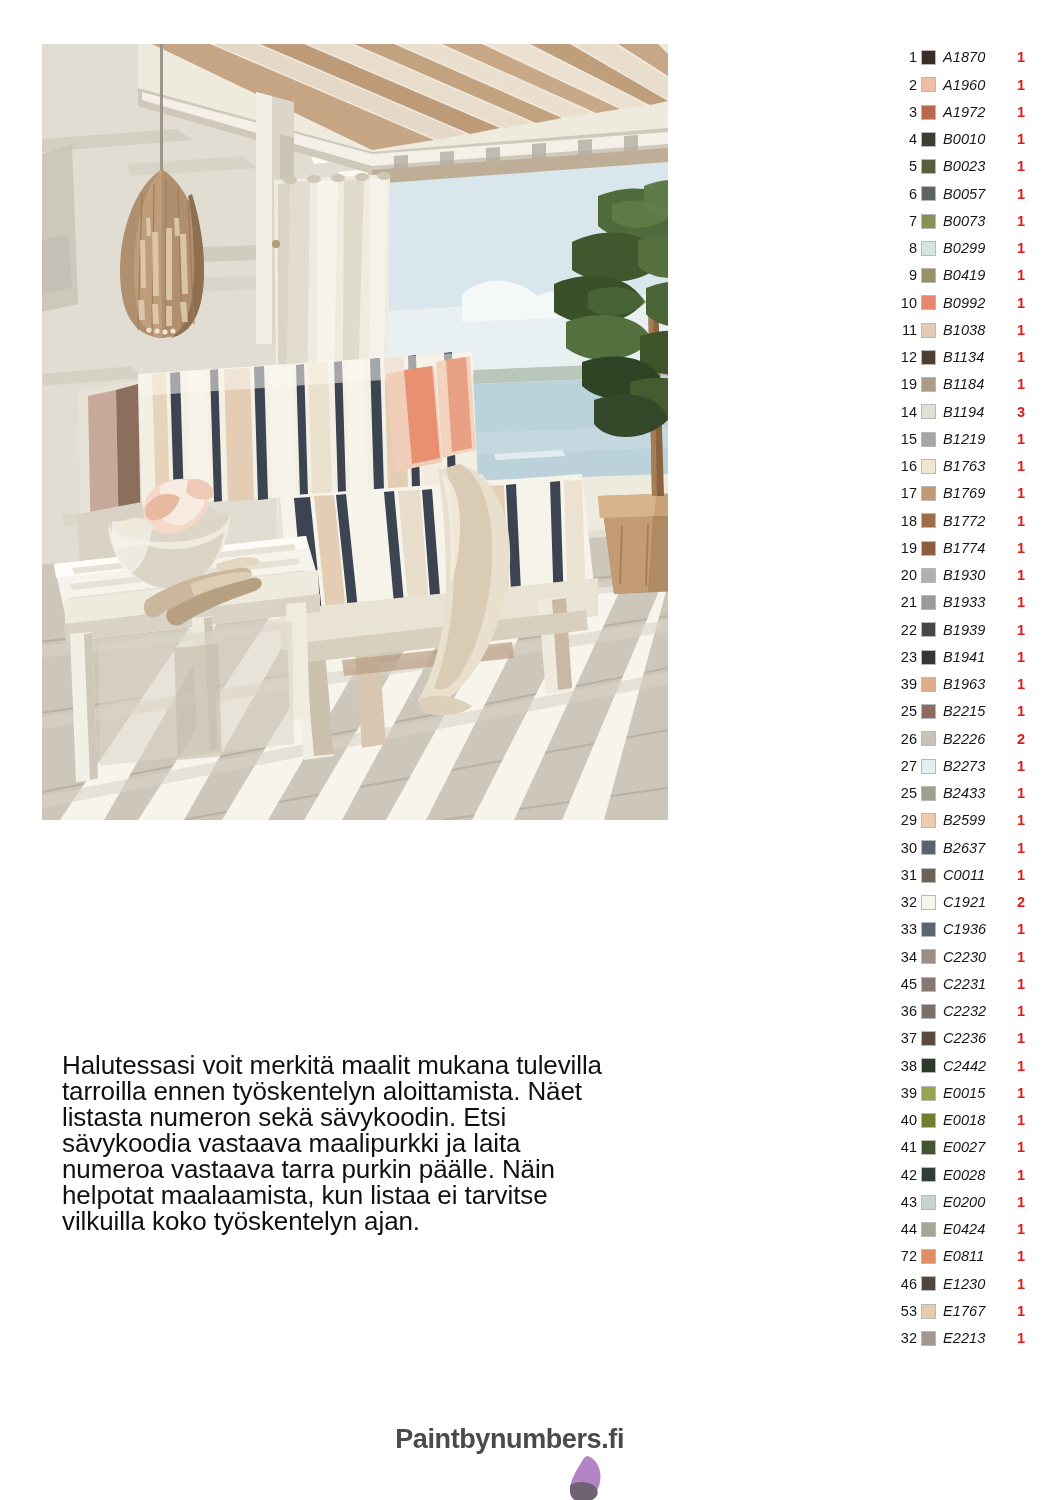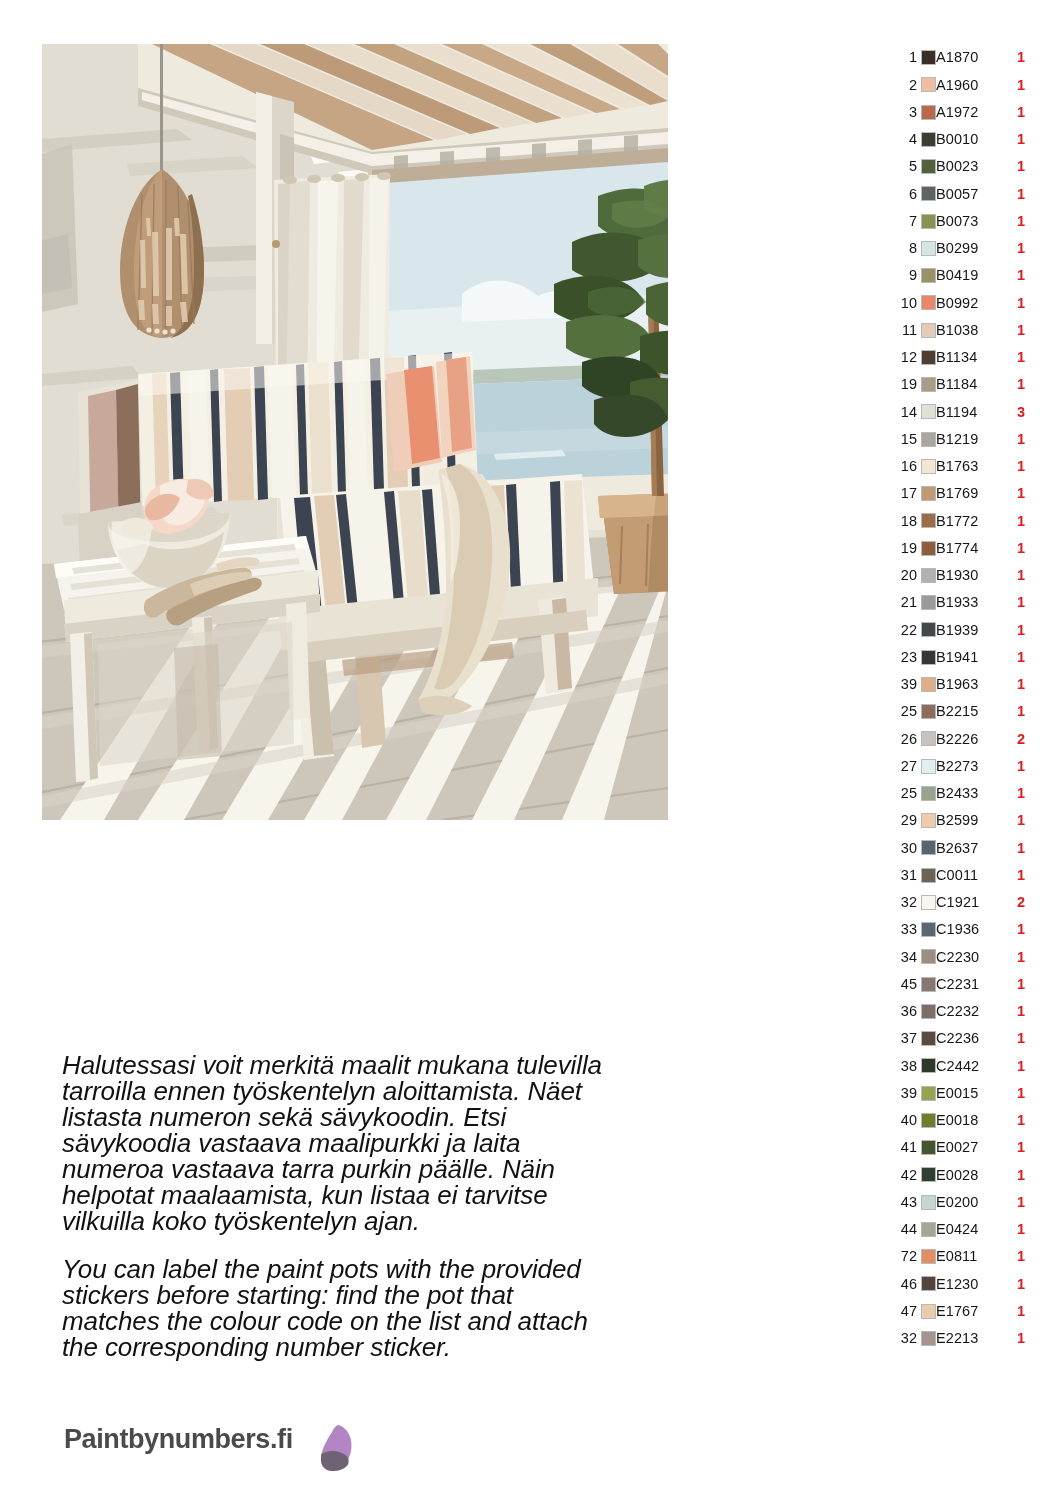--- a/index.html
+++ b/index.html
@@ -49,24 +49,26 @@
   }
   .row-swatch {
     width: 15px;
     height: 15px;
     flex: 0 0 15px;
     margin-left: 4px;
     border: 0.7px solid #b9b9b9;
     box-sizing: border-box;
   }
   .row-code {
+    margin-left: 7px;
     flex: 1 1 auto;
     letter-spacing: 0.1px;
     line-height: 1;
     white-space: nowrap;
+    font-style: italic;
   }
   .row-qty {
     flex: 0 0 14px;
     text-align: right;
     color: #e01b1b;
     font-weight: 700;
     line-height: 1;
   }
 
   
@@ -75,32 +77,32 @@
     left: 62px;
     top: 1052px;
     width: 545px;
   }
   .instr-para {
     font-size: 26px;
     line-height: 1.0;
     color: #111111;
     margin: 0 0 22px 0;
     letter-spacing: -0.1px;
-    font-style: italic;
   }
 
   
   #footer {
     position: absolute;
     left: 64px;
     top: 1424px;
     width: 560px;
     height: 52px;
     display: flex;
-    align-items: flex-start;
+    align-items: flex-end;
+    flex-direction: column;
   }
   .brand-text {
     font-size: 27px;
     font-weight: 700;
     color: #4a4a4a;
     letter-spacing: -0.4px;
   }
   #logo-mark {
     width: 34px;
     height: 48px;
@@ -703,36 +705,35 @@
       <span class="row-code">E0811</span>
       <span class="row-qty">1</span>
     </div>
     <div class="color-row">
       <span class="row-index">46</span>
       <span class="row-swatch" style="background: rgb(83, 69, 59);"></span>
       <span class="row-code">E1230</span>
       <span class="row-qty">1</span>
     </div>
     <div class="color-row">
-      <span class="row-index">47</span>
+      <span class="row-index">53</span>
       <span class="row-swatch" style="background: rgb(230, 206, 173);"></span>
       <span class="row-code">E1767</span>
       <span class="row-qty">1</span>
     </div>
     <div class="color-row">
       <span class="row-index">32</span>
       <span class="row-swatch" style="background: rgb(163, 150, 142);"></span>
       <span class="row-code">E2213</span>
       <span class="row-qty">1</span>
     </div>
   </div>
 
 <div id="instructions">
   <p class="instr-para">Halutessasi voit merkitä maalit mukana tulevilla tarroilla ennen työskentelyn aloittamista. Näet listasta numeron sekä sävykoodin. Etsi sävykoodia vastaava maalipurkki ja laita numeroa vastaava tarra purkin päälle. Näin helpotat maalaamista, kun listaa ei tarvitse vilkuilla koko työskentelyn ajan.</p>
-  <p class="instr-para">You can label the paint pots with the provided stickers before starting: find the pot that matches the colour code on the list and attach the corresponding number sticker.</p>
 </div>
 
 <div id="footer">
   <span class="brand-text">Paintbynumbers.fi</span>
   <span id="logo-mark">
     <svg viewBox="0 0 34 48" width="34" height="48">
       <path id="drop-top" d="M20 1 C30 5 34 16 32 27 C30 38 22 47 13 47 C5 47 1 41 2 33 C3 24 9 14 13 8 C15 4 17 1 20 1 Z" fill="#b385c4"></path>
       <path id="drop-bottom" d="M2.4 30 C9 26 18 26 25 30 C30 33 31 38 28 42 C24 46 18 47.5 13 47 C6 46.3 1.6 41 2 35 Z" fill="#6e6273"></path>
     </svg>
   </span>

